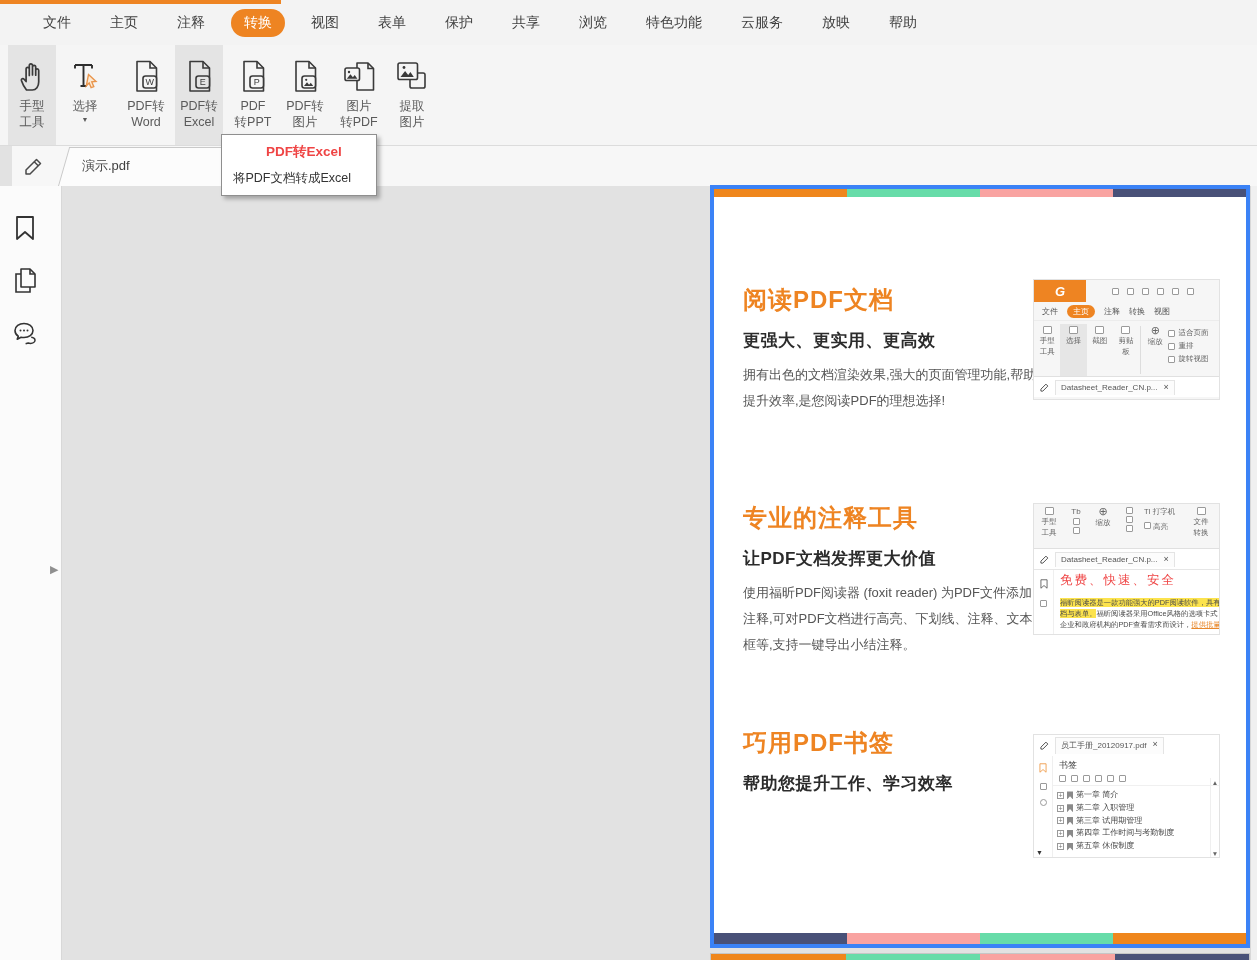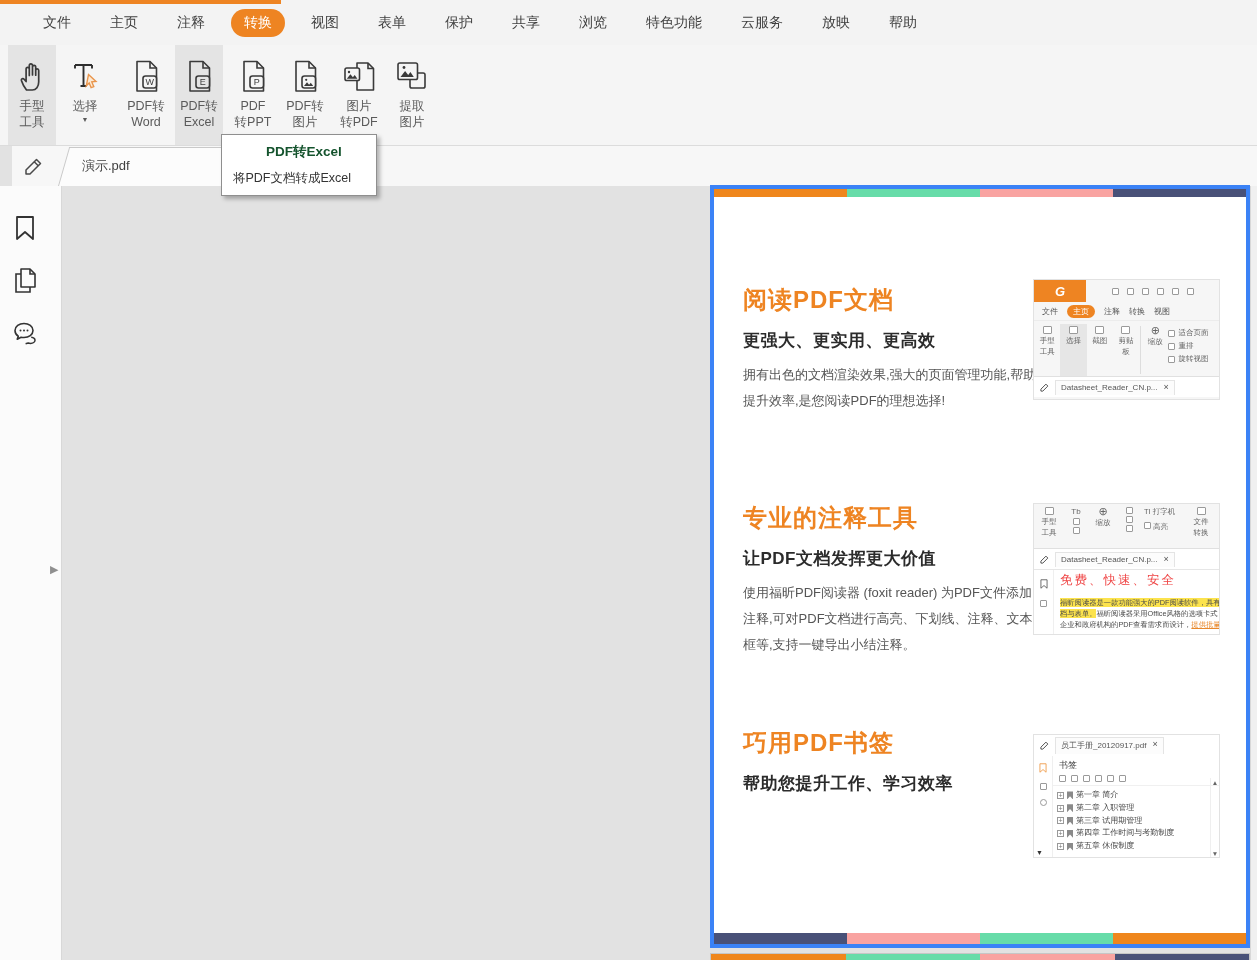--- a/index.html
+++ b/index.html
@@ -104,21 +104,21 @@
   .t3-list { padding:3px 0 0 4px; }
   .t3-row { display:flex; align-items:center; gap:3px; font-size:8px; color:#444; line-height:12.8px; white-space:nowrap; }
   .pb { width:7px; height:7px; border:1px solid #999; font-size:7px; line-height:5px; text-align:center; color:#777; flex:none; }
   .bm { width:6px; height:8px; background:#8A8A8A; clip-path:polygon(0 0,100% 0,100% 100%,50% 60%,0 100%); flex:none; }
   .t3-scroll { position:absolute; right:0; top:22px; bottom:0; width:9px; border-left:1px solid #EFEFEF;
     font-size:6.5px; color:#666; text-align:center; display:flex; flex-direction:column; justify-content:space-between; padding:1px 0; }
 
   
   .tooltip { position:absolute; left:221px; top:134px; width:156px; height:62px; background:#FFF;
     border:1px solid #8F8F8F; box-shadow:3px 3px 4px rgba(0,0,0,.28); z-index:60; padding:8px 11px; }
-  .tooltip .tt { font-size:13.5px; font-weight:bold; color:#14532d;padding-left:33px; }
+  .tooltip .tt { font-size:13.5px; font-weight:bold; color:#ef4444;padding-left:33px; }
   .tooltip .td { font-size:12.5px; color:#333; margin-top:9px; }
 </style>
 </head>
 <body>
 
 <div class="menubar">
   <div class="accent"></div>
   <div class="tabs">
     <span class="tab">文件</span>
     <span class="tab">主页</span>

